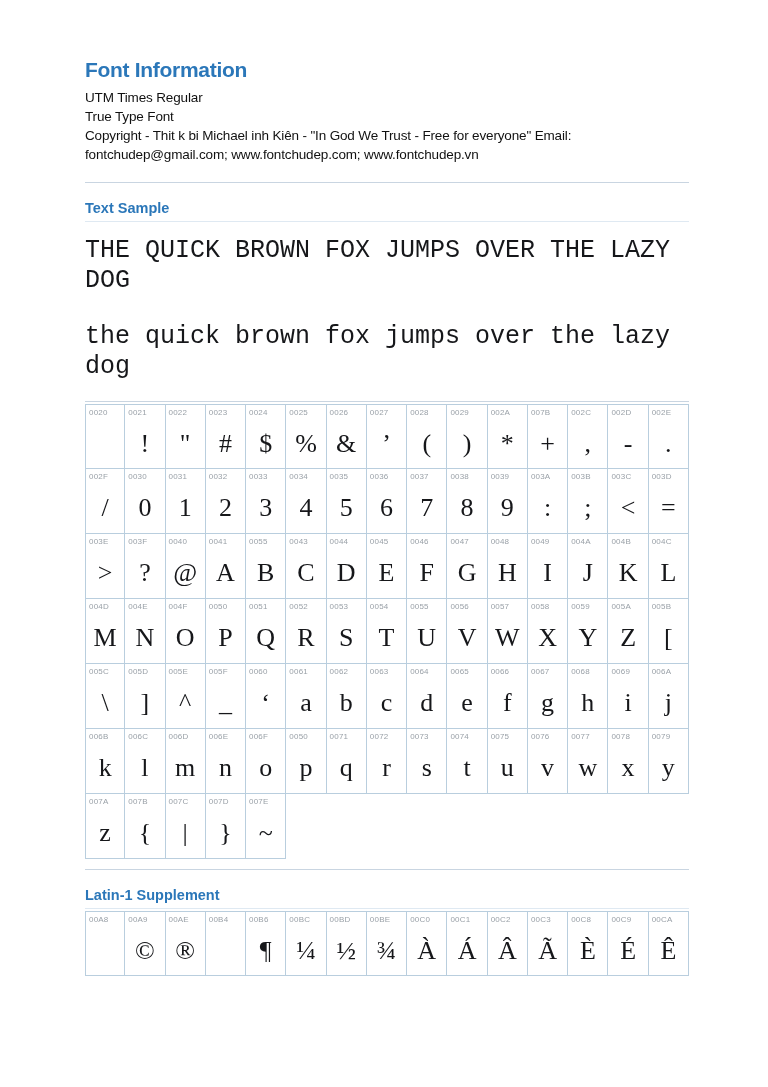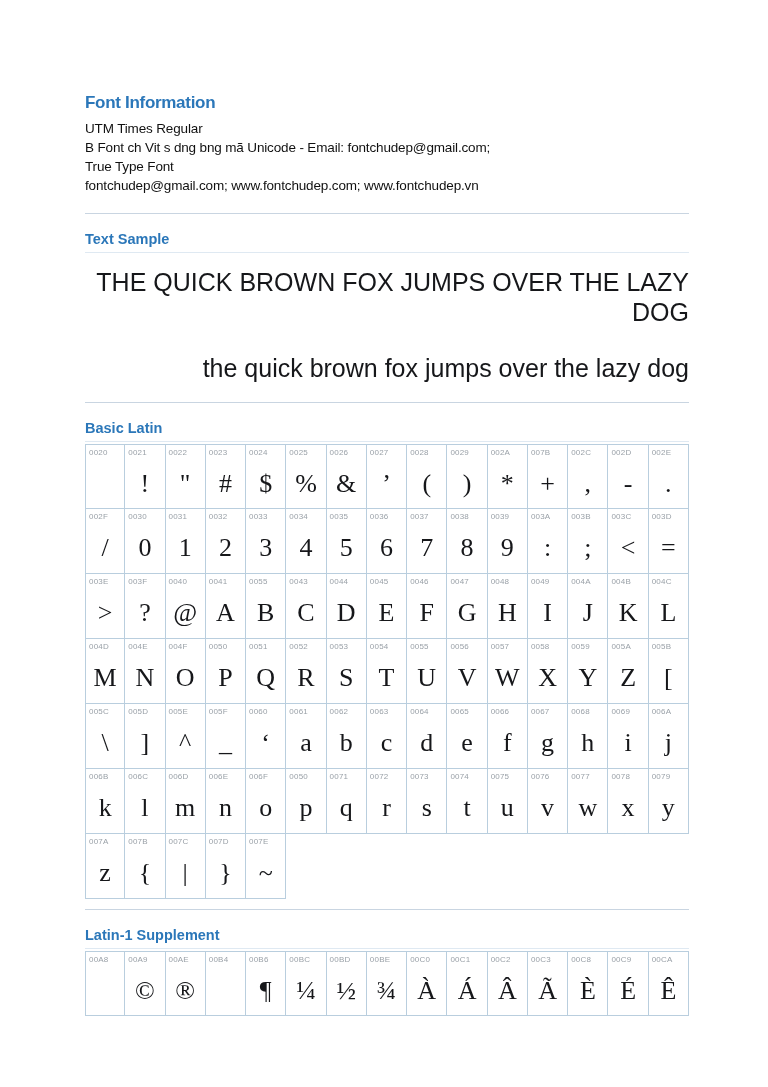--- a/index.html
+++ b/index.html
@@ -18,25 +18,24 @@
     height: 1087px;
     font-family: "Liberation Sans", sans-serif;
     color: var(--body-text);
     overflow: hidden;
   }
   .page {
     padding: 57px 79px 0 85px; 
   }
   .page-title {
     color: var(--accent);
-    font-size: 17px;
+    font-size: 21px;
     font-weight: bold;
     line-height: 1.2;
     letter-spacing: -0.3px;
-    margin-top: 36px;
   }
   .info-block { margin-top: 6px; }
   .info-line {
     font-size: 13.5px;
     font-weight: normal;
     line-height: 19px;
     letter-spacing: -0.15px;
     white-space: nowrap;
   }
   .section-rule {
@@ -49,23 +48,23 @@
   .section-heading {
     margin-top: 16px;
     font-size: 14.5px;
     font-weight: bold;
     color: var(--accent);
     line-height: 18px;
     padding-bottom: 4px;
     border-bottom: 1px solid var(--rule-faint);
   }
   .sample-line {
-    font-family: Liberation Sans, sans-serif;
+    font-family: Liberation Mono, monospace;
     color: var(--glyph-text);
-    text-align: right;
+    text-align: left;
     font-size: 25px;
     line-height: 30px;
   }
   .sample-upper { margin-top: 14px; }
   .sample-lower { margin-top: 26px; }
   .glyph-table { margin-top: 2px; }
   .grid-row { display: flex; }
   .cell {
     flex: 0 0 calc(100% / 15);
     height: 65px;
@@ -97,32 +96,31 @@
 </style>
 </head>
 <body>
 
 <div class="page">
 
   <h1 class="page-title">Font Information</h1>
 
   <div class="info-block">
     <div class="info-line">UTM Times Regular</div>
-    <div class="info-line">B Font ch Vit s dng bng mã Unicode - Email: fontchudep@gmail.com;</div>
     <div class="info-line">True Type Font</div>
+    <div class="info-line">Copyright - Thit k bi Michael inh Kiên - "In God We Trust - Free for everyone" Email:</div>
     <div class="info-line">fontchudep@gmail.com; www.fontchudep.com; www.fontchudep.vn</div>
   </div>
 
   <div class="section-rule rule-1"></div>
   <h2 class="section-heading">Text Sample</h2>
   <div class="sample-line sample-upper">THE QUICK BROWN FOX JUMPS OVER THE LAZY DOG</div>
   <div class="sample-line sample-lower">the quick brown fox jumps over the lazy dog</div>
 
   <div class="section-rule rule-2"></div>
-  <h2 class="section-heading">Basic Latin</h2>
   <div class="glyph-table">
       <div class="grid-row">
         <div class="cell">
           <span class="code">0020</span>
           <div class="glyph"></div>
         </div>
         <div class="cell">
           <span class="code">0021</span>
           <div class="glyph">!</div>
         </div>

